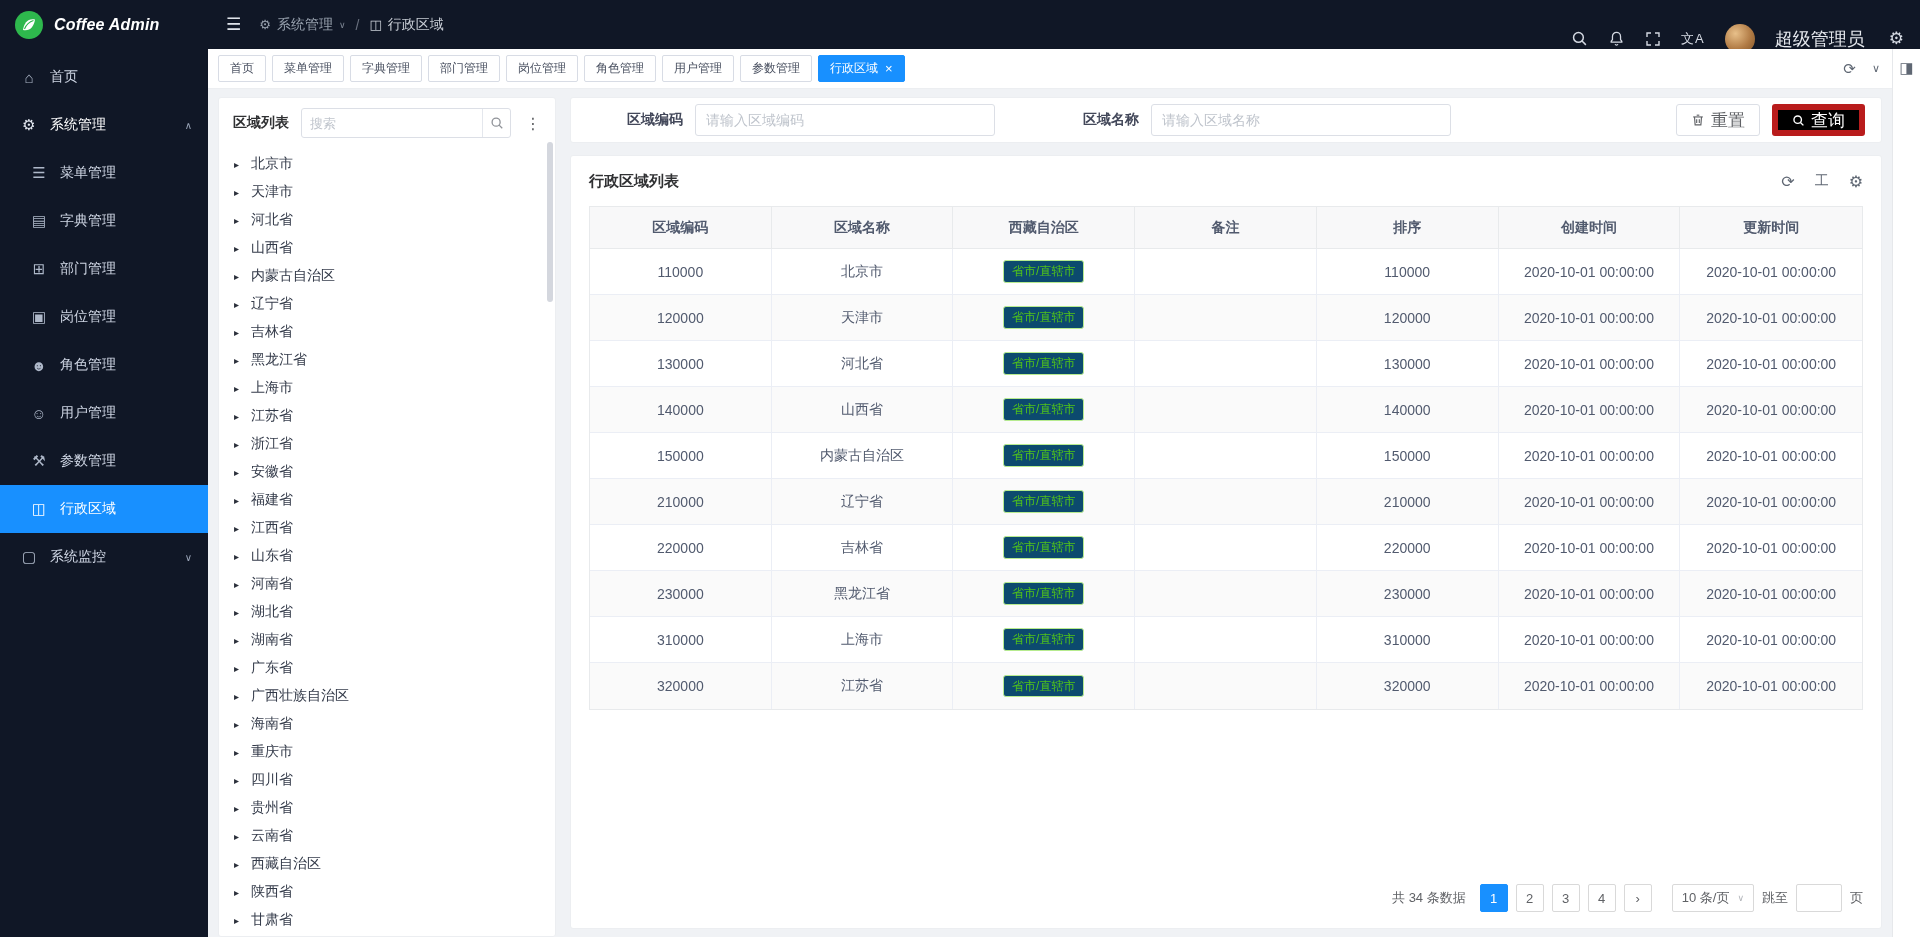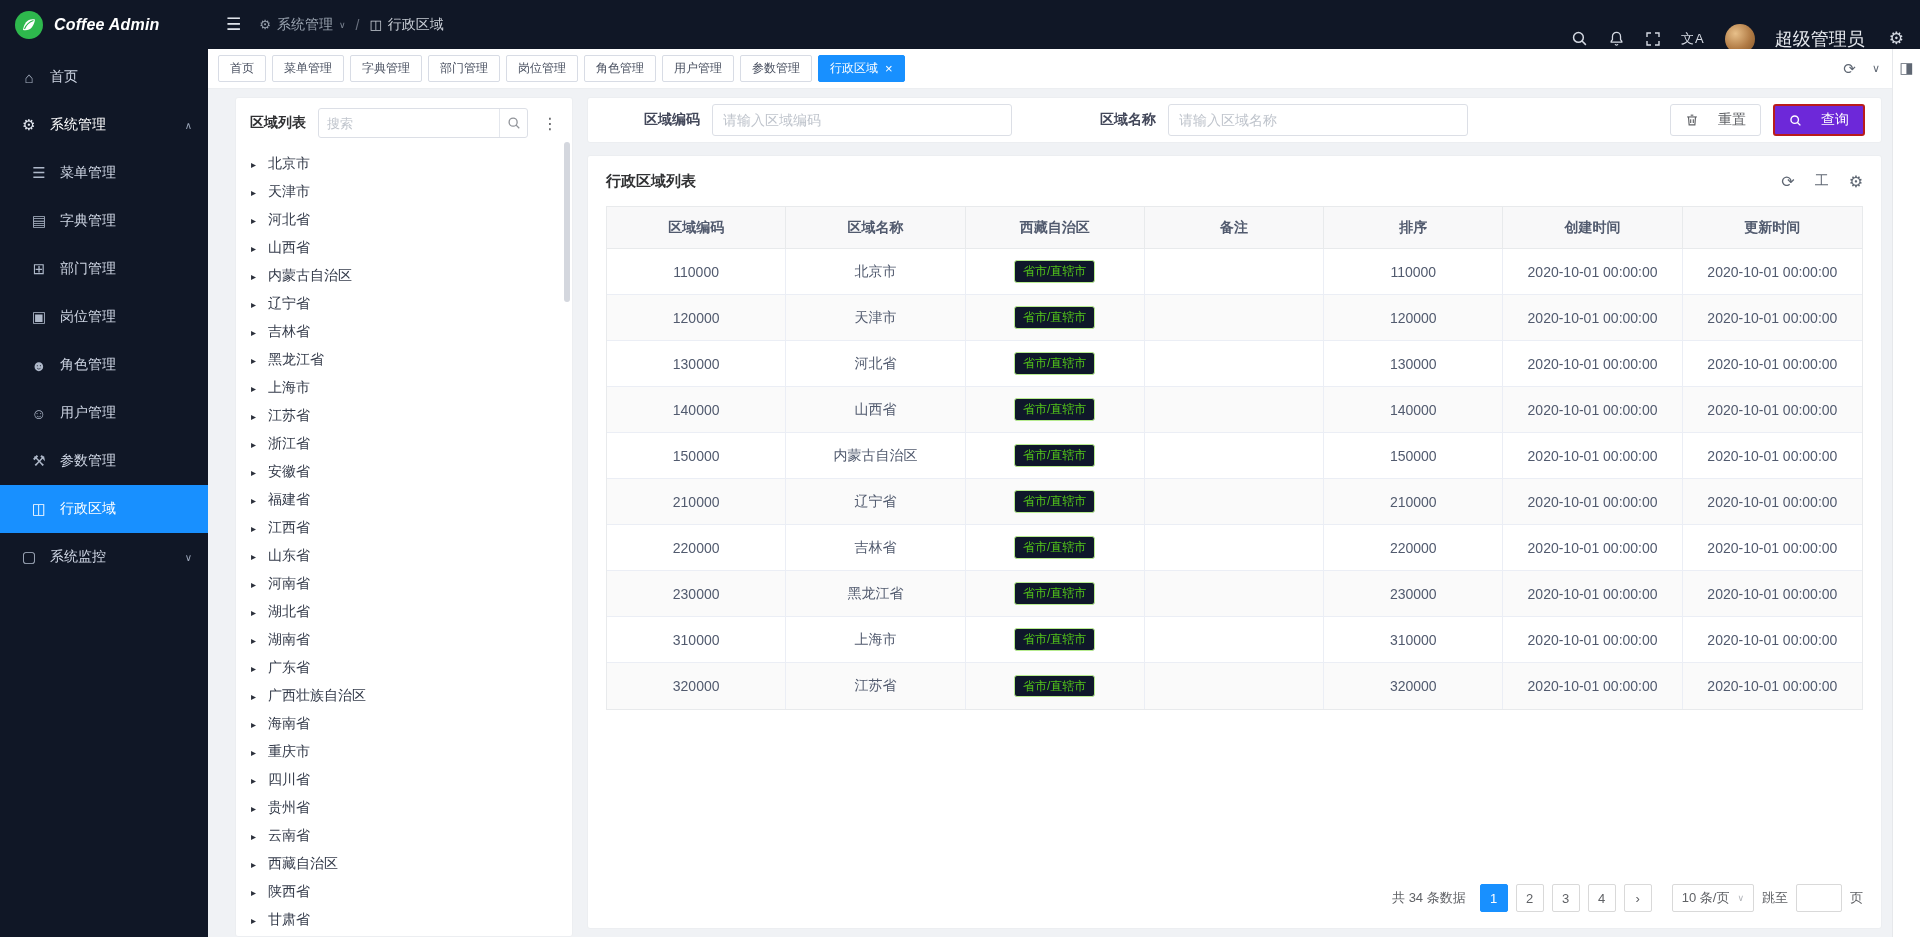--- a/index.html
+++ b/index.html
@@ -53,21 +53,21 @@
   .tabs { display: flex; align-items: center; }
   .tab { height: 27px; display: inline-flex; align-items: center; padding: 0 11px; border: 1px solid #d8dce5; background: #fff; color: #495060; font-size: 12px; margin-right: 6px; cursor: pointer; border-radius: 2px; white-space: nowrap; }
   .tab.active { background: #1890ff; border-color: #1890ff; color: #fff; }
   .tab-close { margin-left: 7px; font-size: 13px; line-height: 1; cursor: pointer; }
   .tab-actions { margin-left: auto; display: flex; align-items: center; gap: 16px; color: #5f6773; }
   .tab-actions > span { cursor: pointer; }
   .ta-refresh { font-size: 15px; }
   .ta-caret { font-size: 11px; }
 
   
-  .content { flex: 1; display: flex; gap: 14px; padding: 8px 10px 0 27px; min-height: 0; background: #f0f2f5; }
+  .content { flex: 1; display: flex; gap: 14px; padding: 8px 10px 0 10px; min-height: 0; background: #f0f2f5; }
 
   
   .region-panel { width: 338px; flex: none; background: #fff; border-radius: 3px; border: 1px solid #eceef1; display: flex; flex-direction: column; overflow: hidden; position: relative; }
   .rp-header { display: flex; align-items: center; padding: 10px 10px 10px 14px; flex: none; }
   .rp-title { font-size: 14px; font-weight: bold; color: #303133; white-space: nowrap; }
   .rp-search { display: flex; align-items: center; border: 1px solid #dcdfe6; border-radius: 3px; height: 30px; flex: 1; margin: 0 10px 0 12px; background: #fff; overflow: hidden; }
   .rp-search input { flex: 1; min-width: 0; border: 0; outline: none; padding: 0 8px; font-size: 13px; font-family: inherit; color: #303133; }
   .rp-search input::placeholder { color: #bfc4cc; }
   .rp-search-btn { width: 28px; align-self: stretch; display: flex; align-items: center; justify-content: center; color: #909399; border-left: 1px solid #e4e7ed; cursor: pointer; }
   .rp-more { color: #606266; font-size: 16px; padding: 0 4px; cursor: pointer; }
@@ -79,42 +79,42 @@
   
   .work { flex: 1; min-width: 0; display: flex; flex-direction: column; }
 
   .filter-card { height: 46px; background: #fff; border-radius: 3px; border: 1px solid #eceef1; display: flex; align-items: center; padding: 0 16px 0 56px; flex: none; }
   .f-group { display: flex; align-items: center; gap: 12px; }
   .f-group + .f-group { margin-left: 88px; }
   .f-label { font-weight: 600; color: #43485a; font-size: 14px; white-space: nowrap; }
   .f-input { width: 300px; height: 32px; border: 1px solid #dcdfe6; border-radius: 3px; padding: 0 10px; font-size: 14px; font-family: inherit; color: #303133; outline: none; }
   .f-input::placeholder { color: #bfc4cc; }
   .f-actions { margin-left: auto; display: flex; gap: 12px; }
-  .btn { height: 32px; padding: 0 14px; border-radius: 3px; font-size: 14px; display: inline-flex; align-items: center; gap: 19px; cursor: pointer; font-family: inherit; }
+  .btn { height: 32px; padding: 0 14px; border-radius: 3px; font-size: 17px; display: inline-flex; align-items: center; gap: 6px; cursor: pointer; font-family: inherit; }
   .btn.ghost { background: #fff; border: 1px solid #dcdfe6; color: #606266; }
-  .btn.primary { background: #6d28d9; border: 2px solid #b91c1c; color: #fff; }
+  .btn.primary { background: #000000; border: 6px solid #b91c1c; color: #fff; }
 
   
   .table-card { flex: 1; margin-top: 12px; margin-bottom: 8px; background: #fff; border-radius: 3px; border: 1px solid #eceef1; display: flex; flex-direction: column; min-height: 0; }
   .tc-header { display: flex; align-items: center; padding: 16px 18px 13px 18px; flex: none; }
   .tc-title { font-size: 15px; font-weight: 600; color: #303133; }
   .tc-icons { margin-left: auto; display: flex; gap: 20px; color: #5f6773; font-size: 16px; }
   .tc-icons > span { cursor: pointer; }
   .tc-col-ic { font-size: 14px; }
 
   .tbl { margin: 2px 18px 0 18px; border: 1px solid #e8eaec; }
   .thead { display: grid; grid-template-columns: repeat(7, 1fr); background: #f8f8f9; }
   .th { height: 42px; display: flex; align-items: center; justify-content: center; font-weight: 600; color: #515a6e; font-size: 14px; border-right: 1px solid #e8eaec; border-bottom: 1px solid #e8eaec; }
   .th:last-child { border-right: 0; }
   .tbody .tr { display: grid; grid-template-columns: repeat(7, 1fr); background: #fff; }
   .tbody .tr:nth-child(even) { background: #fafafa; }
   .td { height: 46px; display: flex; align-items: center; justify-content: center; color: #515a6e; font-size: 14px; border-right: 1px solid #ebeef5; border-bottom: 1px solid #ebeef5; }
   .td:last-child { border-right: 0; }
   .tbody .tr:last-child .td { border-bottom: 0; }
-  .tag { padding: 3px 8px; font-size: 12px; color: #52c41a; background: #0f172a; border: 1px solid #b7eb8f; border-radius: 3px; line-height: 1.2; white-space: nowrap; }
+  .tag { padding: 3px 8px; font-size: 12px; color: #52c41a; background: #0c4a6e; border: 1px solid #b7eb8f; border-radius: 3px; line-height: 1.2; white-space: nowrap; }
 
   
   .pagination { margin-top: auto; display: flex; align-items: center; justify-content: flex-end; gap: 8px; padding: 14px 18px 16px 18px; color: #606266; font-size: 13px; flex: none; }
   .pg-total { margin-right: 6px; }
   .page { min-width: 28px; height: 28px; display: inline-flex; align-items: center; justify-content: center; border: 1px solid #d9d9d9; border-radius: 2px; background: #fff; color: #606266; cursor: pointer; font-size: 13px; }
   .page.active { background: #1890ff; border-color: #1890ff; color: #fff; }
   .page-size { height: 28px; border: 1px solid #d9d9d9; border-radius: 2px; display: inline-flex; align-items: center; padding: 0 9px; gap: 8px; background: #fff; color: #606266; cursor: pointer; margin-left: 12px; }
   .ps-caret { font-size: 9px; color: #b0b3b8; }
   .jump-label { white-space: nowrap; }
   .jump-input { width: 46px; height: 28px; border: 1px solid #d9d9d9; border-radius: 2px; outline: none; padding: 0 6px; font-family: inherit; font-size: 13px; }

